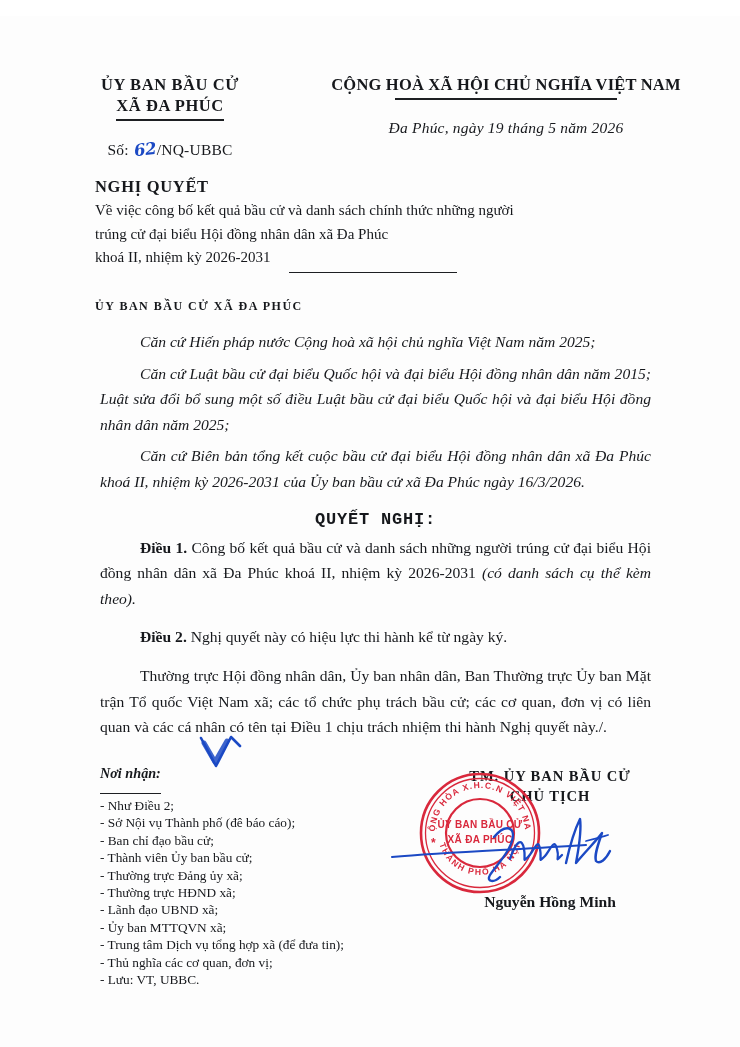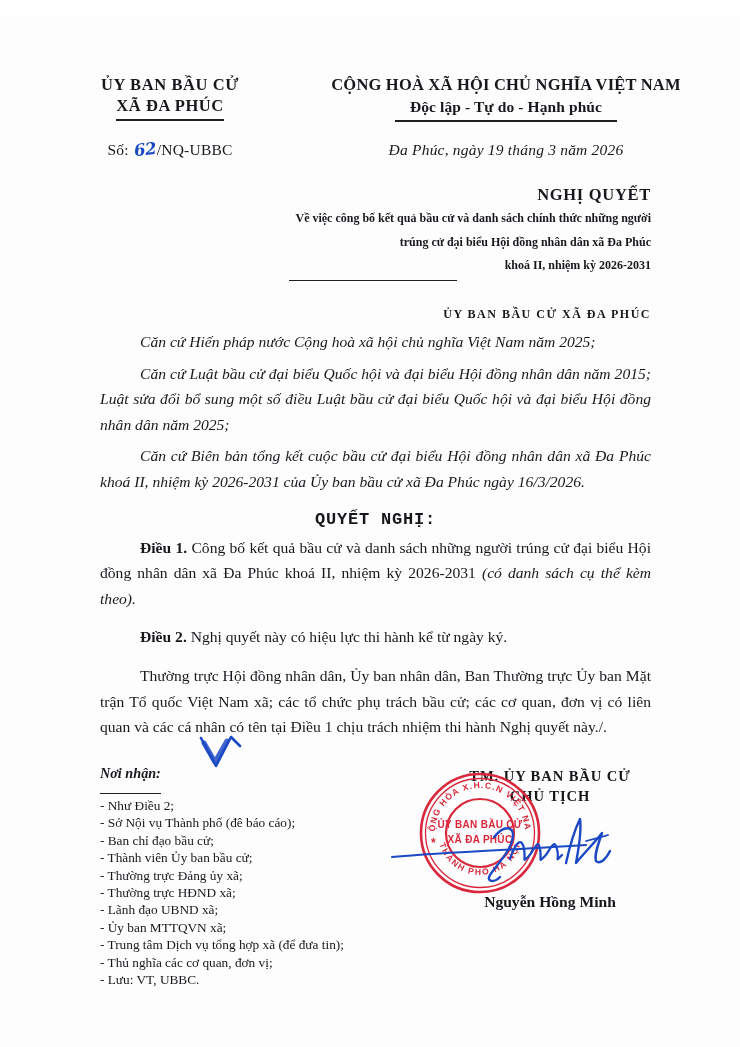--- a/index.html
+++ b/index.html
@@ -84,33 +84,33 @@
     margin-top: 19px;
     font-size: 15.5px;
     font-style: italic;
     letter-spacing: 0.2px;
   }
 
   
   .title-block {
     position: absolute;
     left: 95px;
-    top: 168px;
+    top: 160px;
     width: 556px;
-    text-align: right;
+    text-align: left;
   }
   .title-main {
     font-size: 16.5px;
     font-weight: bold;
     letter-spacing: 0.7px;
     line-height: 22px;
   }
   .title-sub {
-    font-size: 12px;
-    font-weight: bold;
+    font-size: 15px;
+    font-weight: normal;
     line-height: 22.5px;
     margin-top: 1px;
   }
   .title-rule {
     width: 168px;
     height: 1.6px;
     background: #1d1f22;
     margin: 3px auto 0 auto;
   }
   .issuer {
@@ -236,23 +236,22 @@
       <div class="org-name">XÃ ĐA PHÚC</div>
       <div class="rule rule-left"></div>
       <div class="docnum">
         <span>Số:</span>
         <span class="handwrite-num">62</span><span>/NQ-UBBC</span>
       </div>
     </div>
 
     <div class="hdr-right">
       <div class="nation-name">CỘNG HOÀ XÃ HỘI CHỦ NGHĨA VIỆT NAM</div>
-      <div class="motto">Độc lập - Tự do - Hạnh phúc</div>
       <div class="rule rule-right"></div>
-      <div class="place-date">Đa Phúc, ngày 19 tháng 3 năm 2026</div>
+      <div class="place-date">Đa Phúc, ngày 19 tháng 5 năm 2026</div>
     </div>
 
   </div>
 
   <div class="title-block">
     <div class="title-main">NGHỊ QUYẾT</div>
     <div class="title-sub">Về việc công bố kết quả bầu cử và danh sách chính thức những người</div>
     <div class="title-sub">trúng cử đại biểu Hội đồng nhân dân xã Đa Phúc</div>
     <div class="title-sub">khoá II, nhiệm kỳ 2026-2031</div>
     <div class="title-rule"></div>

